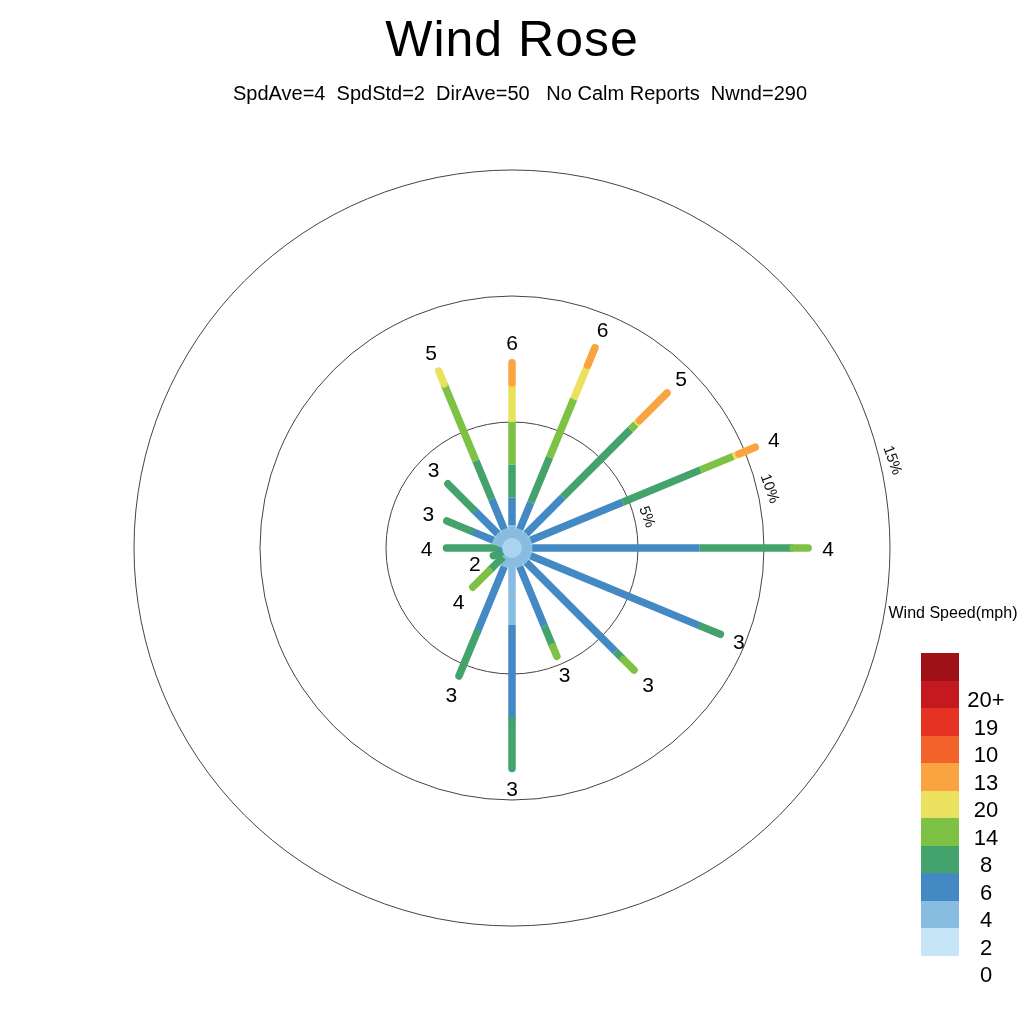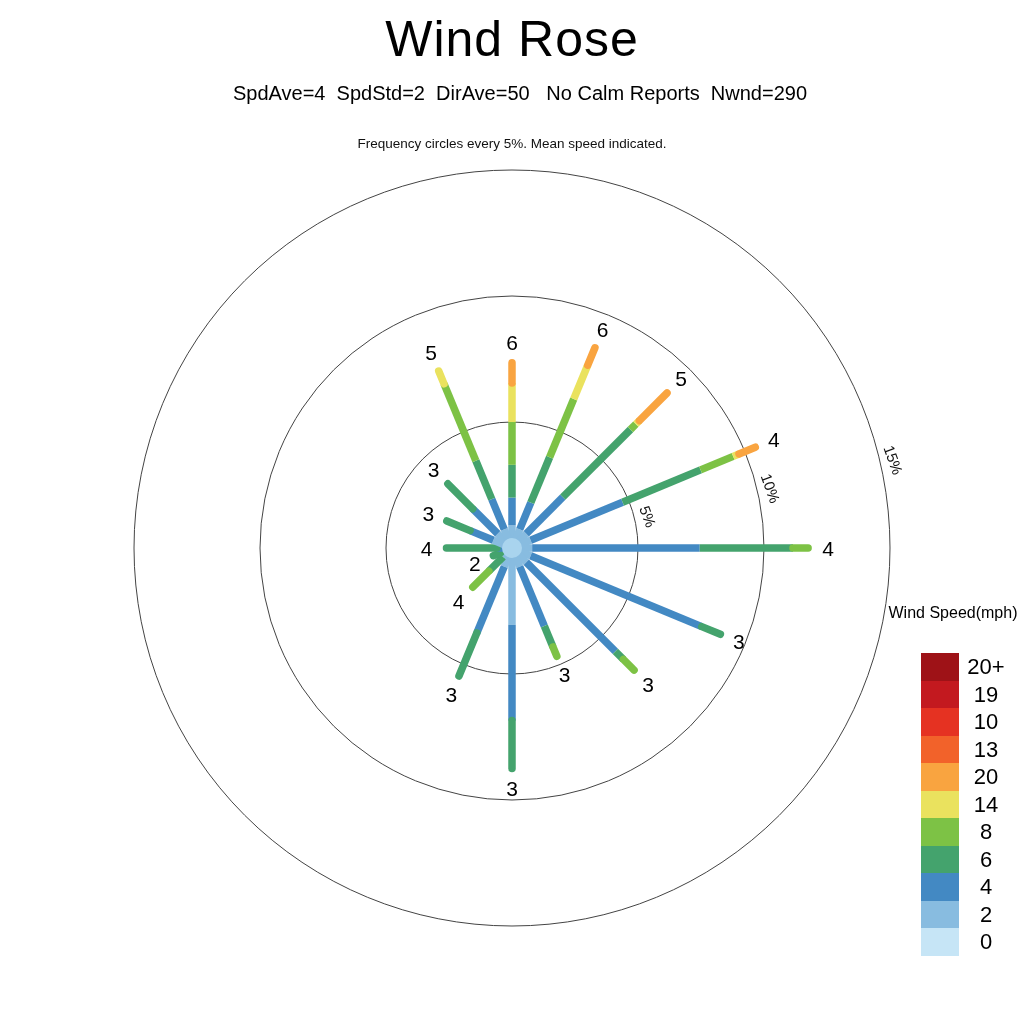--- a/index.html
+++ b/index.html
@@ -10,29 +10,28 @@
   .subtitle{position:absolute;top:82px;left:8px;width:1024px;text-align:center;
             font-size:20px;white-space:pre;}
   .note{position:absolute;top:136px;left:0;width:1024px;text-align:center;
         font-size:13.5px;color:#111;}
   #rose{position:absolute;top:0;left:0;}
   .legend{position:absolute;left:878px;top:604px;width:150px;}
   .legend-title{font-size:16px;line-height:18px;text-align:center;width:150px;margin-bottom:31px;}
   .legend-rows{margin-left:43px;}
   .legend-row{display:flex;height:27.5px;}
   .swatch{width:38px;height:27.5px;}
-  .legend-label{width:54px;font-size:22px;line-height:27.5px;text-align:center;}
+  .legend-label{width:54px;font-size:22px;line-height:27.5px;text-align:center;margin-top:33px;}
 </style>
 <title>Wind Rose</title></head>
 <body>
 
 <div class="page">
   <div class="title">Wind Rose</div>
   <div class="subtitle">SpdAve=4  SpdStd=2  DirAve=50   No Calm Reports  Nwnd=290</div>
-  <div class="note">Frequency circles every 5%. Mean speed indicated.</div>
 
   <svg id="rose" width="1024" height="1024" viewBox="0 0 1024 1024">
       <circle cx="512" cy="548" r="126" fill="none" stroke="#444444" stroke-width="1"></circle>
       <circle cx="512" cy="548" r="252" fill="none" stroke="#444444" stroke-width="1"></circle>
       <circle cx="512" cy="548" r="378" fill="none" stroke="#444444" stroke-width="1"></circle>
       <text x="647.4374390051477" y="521.7318034462028" text-anchor="middle" font-size="15" fill="#111" transform="rotate(70 647.4374390051477 516.7318034462028)">5%</text>
       <text x="770.2080671680874" y="493.38797059887577" text-anchor="middle" font-size="15" fill="#111" transform="rotate(70 770.2080671680874 488.38797059887577)">10%</text>
       <text x="892.978695331027" y="465.0441377515488" text-anchor="middle" font-size="15" fill="#111" transform="rotate(70 892.978695331027 460.0441377515488)">15%</text>
       <g>
         <line x1="512" y1="548" x2="512" y2="525.32" stroke="#88bce0" stroke-width="7.5" stroke-linecap="butt"></line>

